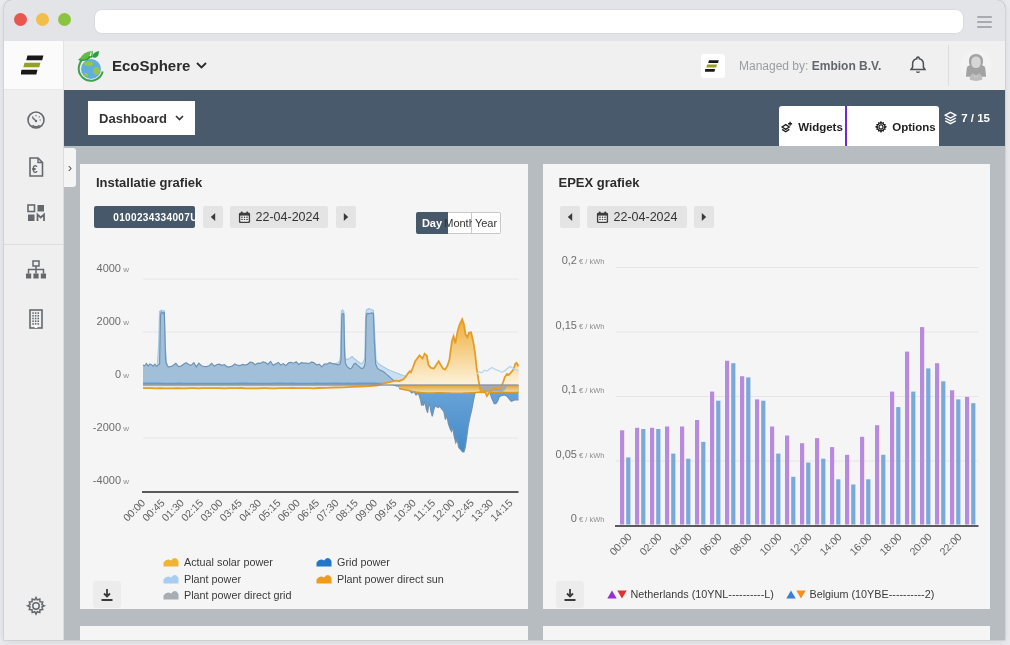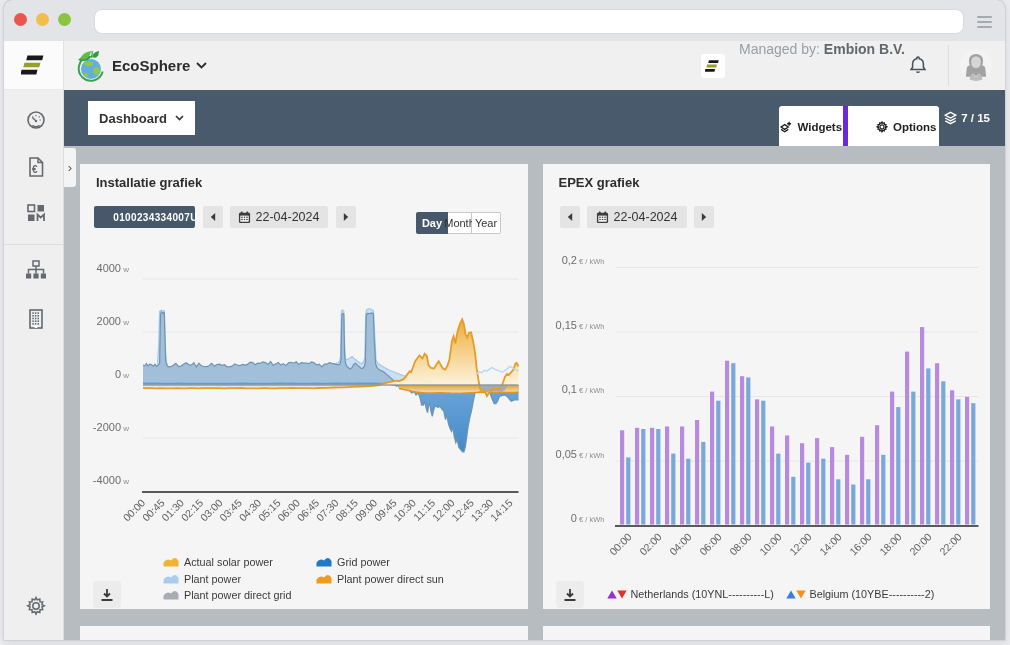--- a/index.html
+++ b/index.html
@@ -8,21 +8,21 @@
 .urlbar { position:absolute; left:90px; top:8.5px; width:870px; height:25px; background:#fff; border:1px solid #d8dade; border-radius:8px; }
 .ham span { display:block; width:15px; height:2px; background:#a7abb0; margin-bottom:3px; border-radius:1px; }
 .hdr { position:absolute; left:0; top:41px; width:100%; height:49px; background:#f0f0f1; }
 .logobox { position:absolute; left:0; top:0; width:60px; height:49px; background:#fbfbfb; border-right:1px solid #e3e3e3; border-bottom:1px solid #e8e8e8; display:flex; align-items:center; justify-content:center; }
 .sidebar { position:absolute; left:0; top:90px; width:60px; bottom:0; background:#efefef; border-right:1px solid #dcdcdc; }
 .sic { position:absolute; left:32px; transform:translate(-50%,-50%); }
 .toolbar { position:absolute; left:60px; top:90px; right:0; height:56px; background:#485a6b; }
 .dashbtn { position:absolute; left:24px; top:11px; width:107px; height:34px; background:#fff; border-radius:0; font-size:13px; font-weight:bold; color:#333; display:flex; align-items:center; justify-content:center; gap:8px; }
 .btngrp { position:absolute; left:714.5px; top:15.5px; width:160px; height:43px; background:#fff; border-radius:3px; display:flex; }
 .btngrp .b { flex:1; display:flex; align-items:center; justify-content:center; gap:5px; font-size:11.5px; font-weight:bold; color:#1e1e1e; }
-.btngrp .b + .b { border-left:5px solid #6d28d9;padding-left:26px; }
+.btngrp .b + .b { border-left:2px solid #6d28d9;padding-left:26px; }
 .cnt715 { position:absolute; right:15px; top:0; height:56px; display:flex; align-items:center; gap:4px; color:#fff; font-size:11.5px; font-weight:bold; }
 .content { position:absolute; left:60px; top:146px; right:0; bottom:0; background:#b7bcc0; }
 .tab { position:absolute; left:0; top:2px; width:12px; height:39px; background:#f4f4f4; border-radius:0 3px 3px 0; display:flex; align-items:center; justify-content:center; color:#555; font-size:13px; }
 .card { position:absolute; top:17.5px; width:447.5px; height:445px; background:#f5f5f6; }
 .card2b { position:absolute; top:479.5px; width:447.5px; height:200px; background:#f5f5f6; }
 .ctitle { position:absolute; left:16px; top:11.5px; font-size:13px; font-weight:bold; color:#2d2d2d; }
 .ctr { position:absolute; top:42.5px; height:22px; border-radius:2px; display:flex; align-items:center; justify-content:center; }
 .gbtn { background:#e4e4e5; }
 .badge { background:#46586a; color:#fff; font-size:10px; font-weight:bold; letter-spacing:0.35px;padding-left:22px; }
 .seg { position:absolute; top:42.5px; height:22px; display:flex; font-size:11px;margin-top:6px; }
@@ -69,21 +69,21 @@
       </svg>
     <div style="position:absolute;left:697px;top:13px;width:24px;height:24px;background:#fff;border-radius:3px;display:flex;align-items:center;justify-content:center">
         <svg width="16" height="16" viewBox="0 0 22 22">
           <g transform="skewX(-14)">
             <rect x="6.2" y="3" width="13.5" height="4" fill="#191919"></rect>
             <rect x="5.2" y="9" width="13.5" height="4" fill="#95a122"></rect>
             <rect x="4.2" y="15" width="13.5" height="4" fill="#191919"></rect>
           </g>
         </svg>
       </div>
-    <div style="position:absolute;left:735px;top:0;height:49px;display:flex;font-size:14px;color:#9a9ea2">Managed by:&nbsp;<span style="color:#63676b;font-weight:bold">Embion B.V.</span></div>
+    <div style="position:absolute;left:735px;top:0;height:49px;display:flex;align-items:center;font-size:12px;color:#9a9ea2">Managed by:&nbsp;<span style="color:#63676b;font-weight:bold">Embion B.V.</span></div>
     <div style="position:absolute;left:905px;top:14px"><svg width="18" height="19" viewBox="0 0 20 21">
           <path d="M10 2.2 a1.4 1.4 0 0 1 1.4 1.4 v0.6 a6 6 0 0 1 4.6 5.8 v3.5 l1.7 2.5 H2.3 L4 13.5 V10 a6 6 0 0 1 4.6 -5.8 v-0.6 A1.4 1.4 0 0 1 10 2.2 Z" fill="none" stroke="#4d5154" stroke-width="1.7"></path>
           <path d="M7.6 18.2 a2.5 2.5 0 0 0 4.8 0 Z" fill="#4d5154"></path>
         </svg></div>
     <div style="position:absolute;left:944px;top:4px;width:1px;height:41px;background:#dddddd"></div>
     <div style="position:absolute;left:956px;top:8px;width:32px;height:32px;border-radius:50%;overflow:hidden"><svg width="32" height="32" viewBox="0 0 32 32">
           <clipPath id="av">
             <circle cx="16" cy="16" r="16"></circle>
           </clipPath>
           <g clip-path="url(#av)">

